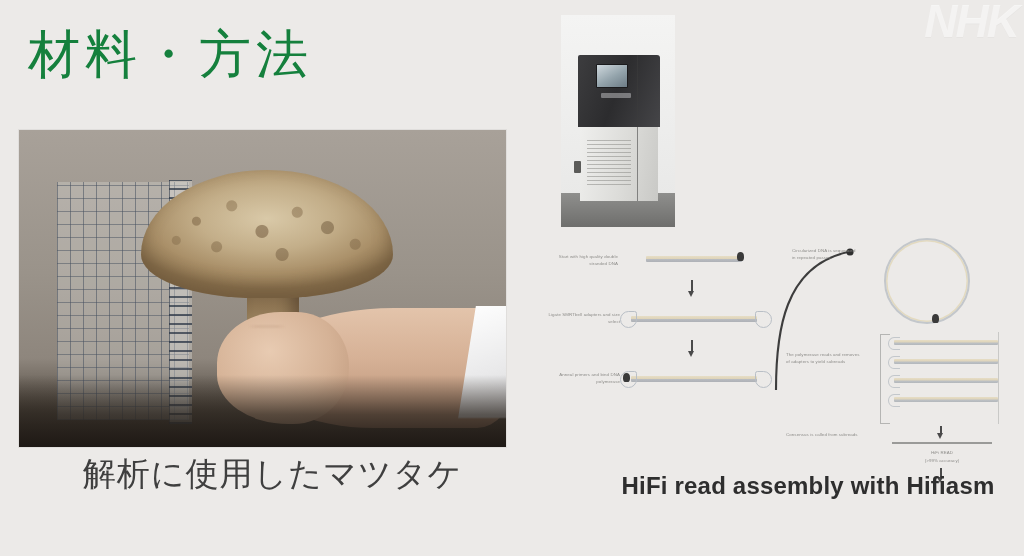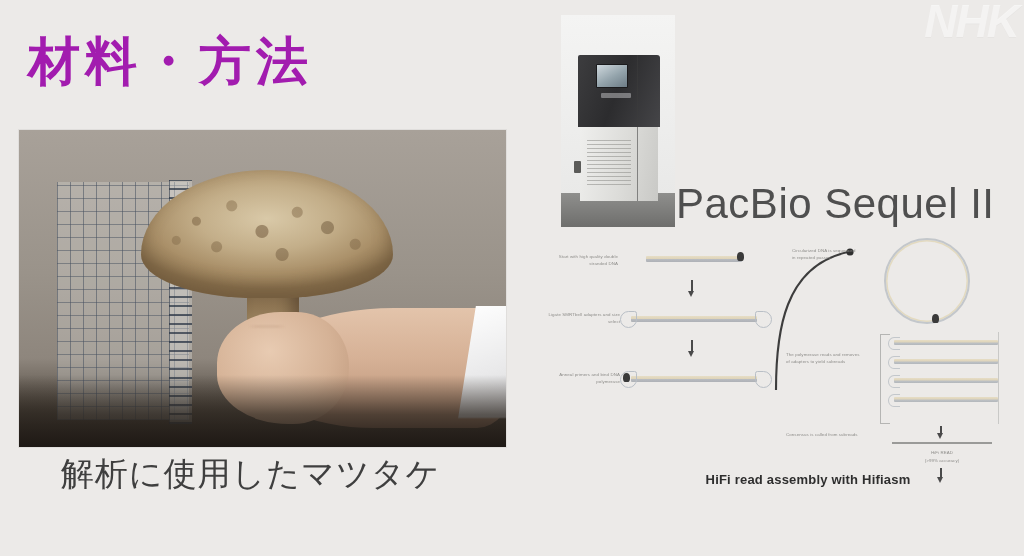--- a/index.html
+++ b/index.html
@@ -30,25 +30,25 @@
     letter-spacing: -2px;
     color: rgba(255,255,255,0.55);
     text-shadow: 0 1px 0 rgba(0,0,0,0.025);
     user-select: none;
   }
 
   
   #title {
     position: absolute;
     left: 28px;
-    top: 27px;
+    top: 20px;
     font-size: 52px;
     letter-spacing: 5px;
-    color: #a21caf;
-    font-weight: 700;
+    color: #15803d;
+    font-weight: 400;
     white-space: nowrap;
   }
 
   
   #photo-frame {
     position: absolute;
     left: 19px;
     top: 130px;
     width: 487px;
     height: 317px;
@@ -174,21 +174,21 @@
     left: 0;
     bottom: 0;
     width: 100%;
     height: 72px;
     background: linear-gradient(180deg, rgba(40,34,28,0) 0%, rgba(40,34,28,0.72) 55%, rgba(28,23,19,0.92) 100%);
   }
 
   
   #photo-caption {
     position: absolute;
-    left: 7px;
+    left: 29px;
     top: 452px;
     width: 487px;
     text-align: center;
     color: #3f3f3f;
     font-size: 33px;
     line-height: 1.32;
     letter-spacing: 1px;
   }
   #photo-caption .cap-line { display: block; white-space: nowrap; }
 
@@ -374,21 +374,21 @@
     background: #9a9a98;
   }
 
   
   #hifiasm-caption {
     position: absolute;
     left: 612px;
     top: 472px;
     width: 392px;
     text-align: center;
-    font-size: 13px;
+    font-size: 24px;
     font-weight: bold;
     color: #2e2e2e;
     letter-spacing: 0.2px;
     white-space: nowrap;
   }
 </style>
 </head>
 <body>
 
 <div id="slide">
@@ -421,21 +421,20 @@
     <div class="ins-floor"></div>
     <div class="ins-body"></div>
     <div class="ins-vents"></div>
     <div class="ins-top"></div>
     <div class="ins-screen"></div>
     <div class="ins-brand"></div>
     <div class="ins-edge"></div>
     <div class="ins-panel"></div>
   </div>
 
-  <div id="pacbio-label">PacBio Sequel II</div>
 
   <div id="workflow">
 
     <div class="wf-text" style="left:12px; top:18px; width:78px;">Start with high quality double stranded DNA</div>
     <div class="wf-dna" style="left:118px; top:20px; width:96px;"></div>
     <div class="wf-polym" style="left:209px; top:16px;"></div>
 
     <div class="wf-arrow-stem" style="left:163px; top:44px; height:13px;"></div>
     <div class="wf-arrow" style="left:160px; top:55px;"></div>
 

